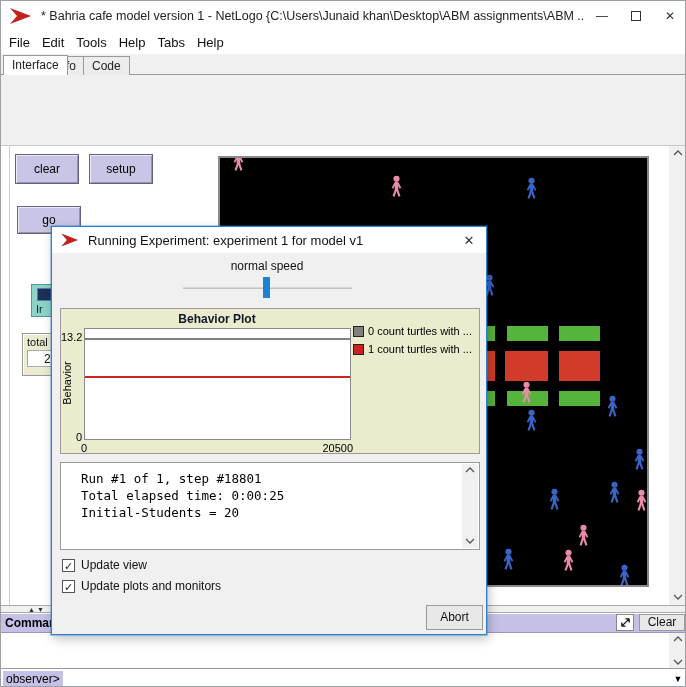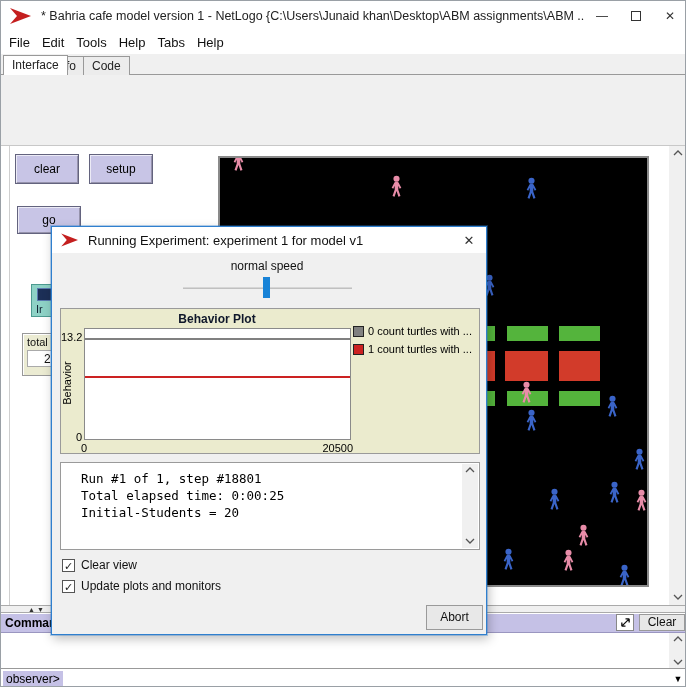--- a/index.html
+++ b/index.html
@@ -372,21 +372,21 @@
         <div class="sb-arrow" style="top:74px;">
           <svg width="10" height="6" viewBox="0 0 10 6">
               <path d="M1 1 L5 5 L9 1" fill="none" stroke="#555" stroke-width="1.3"></path>
             </svg>
         </div>
       </div>
     </div>
 
     <div class="dlg-chk-row" style="left:10px; top:331px;">
       <span class="chk">✓</span>
-      <span>Clear view</span>
+      <span>Update view</span>
     </div>
     <div class="dlg-chk-row" style="left:10px; top:352px;">
       <span class="chk">✓</span>
       <span>Update plots and monitors</span>
     </div>
     <div class="push-btn abort-btn">Abort</div>
   </div>
 
 </div>
 

